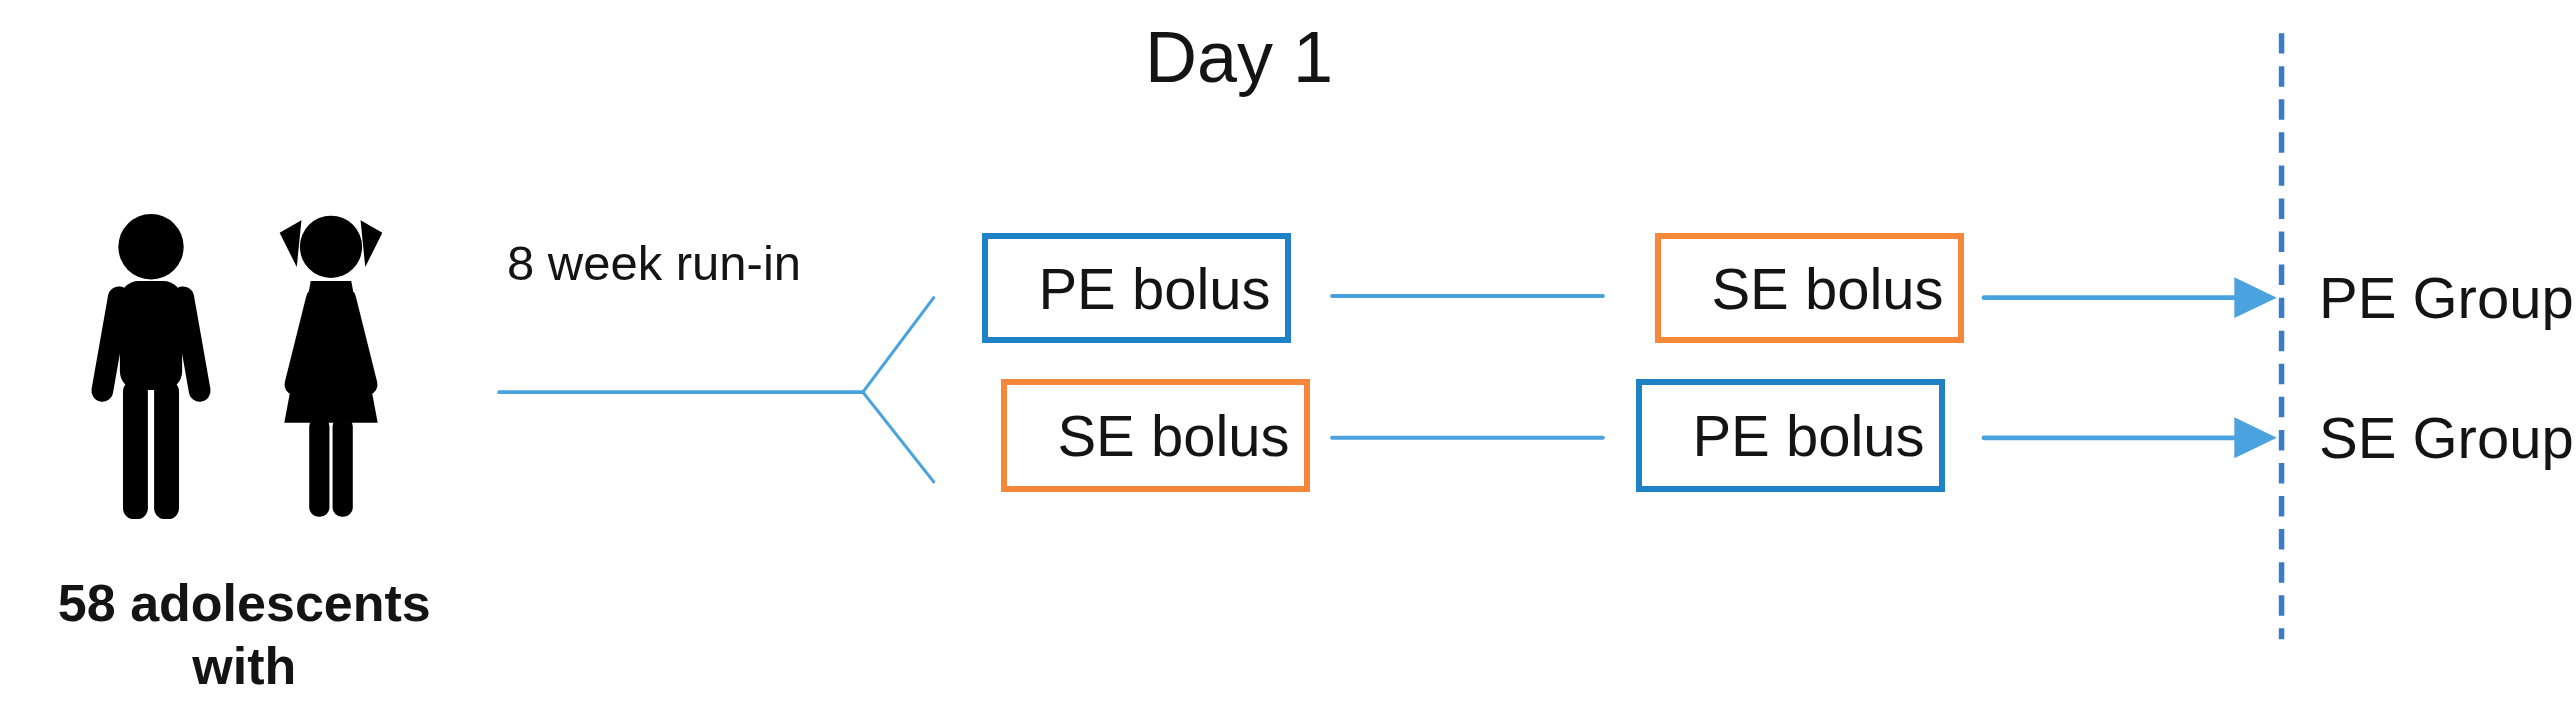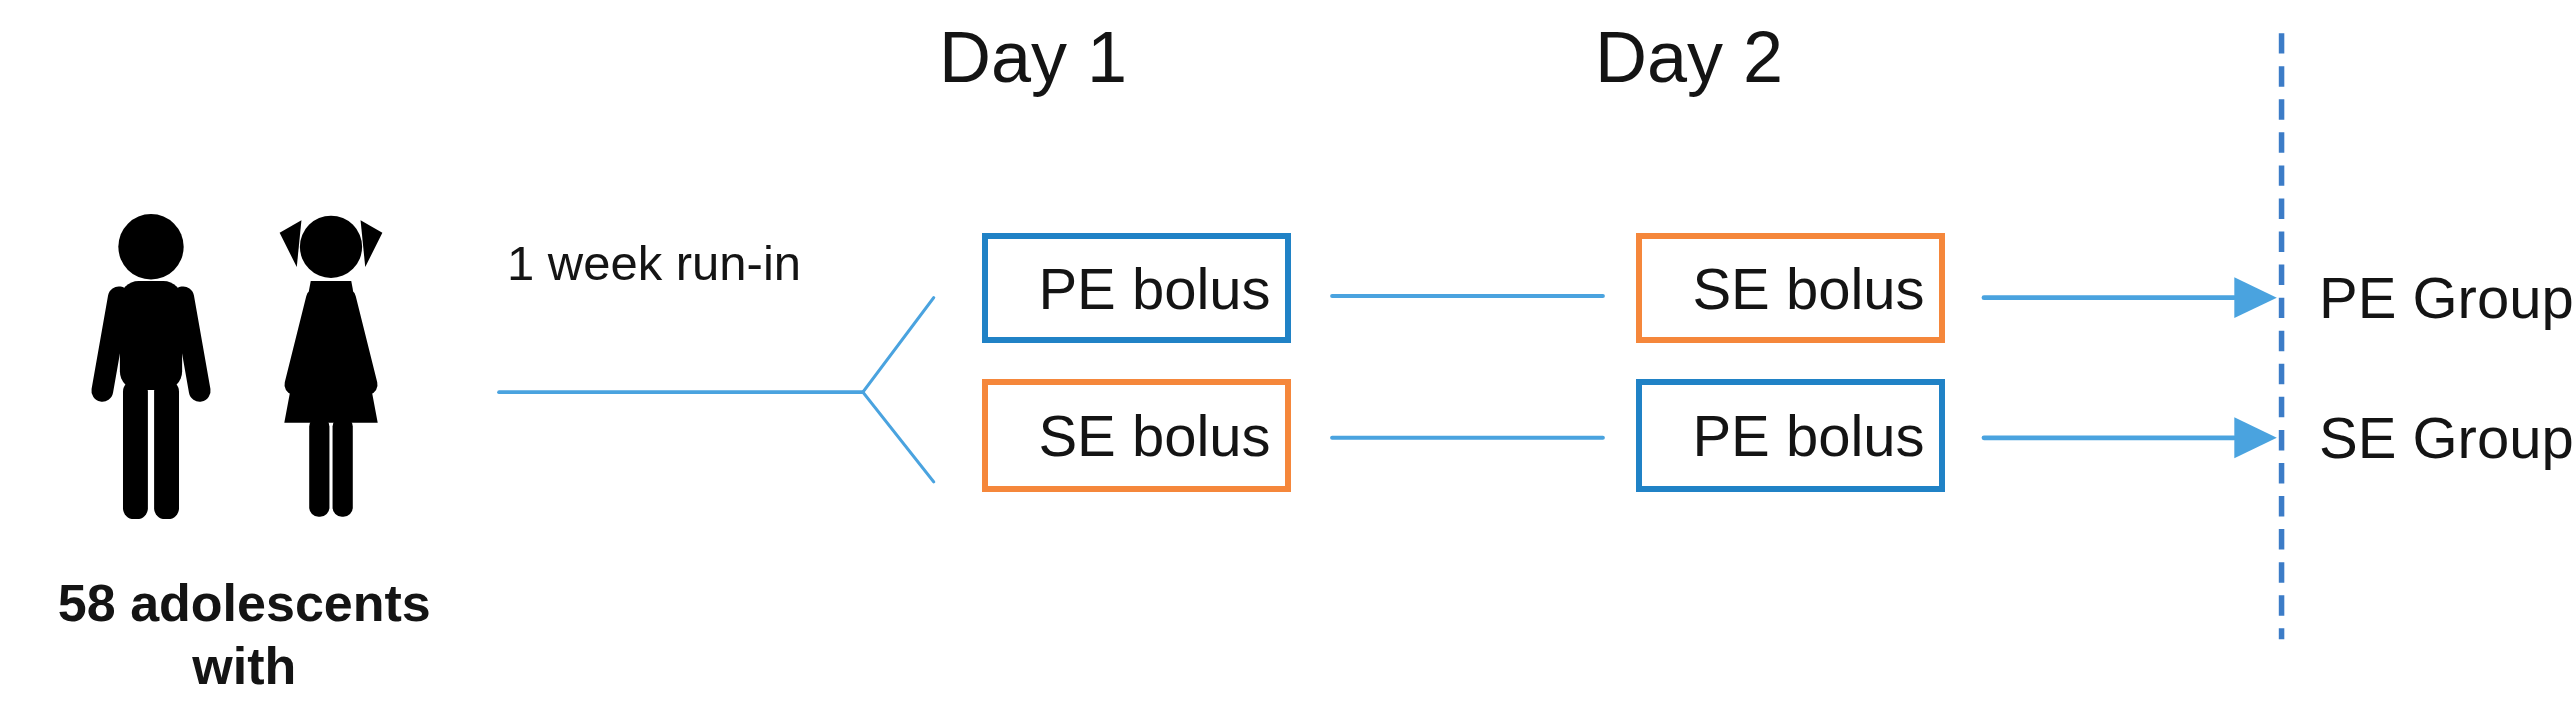--- a/index.html
+++ b/index.html
@@ -20,37 +20,37 @@
     font-size:52px;line-height:63px;text-align:center;color:#141414;font-weight:bold;
   }
   
   .runin{
     position:absolute;left:457px;top:230px;width:394px;
     font-size:49px;line-height:66px;text-align:center;color:#141414;
   }
   
   .day-header{
     position:absolute;top:6.3px;width:394px;
-    font-size:72px;line-height:102px;text-align:left;color:#141414;
+    font-size:72px;line-height:102px;text-align:right;color:#141414;
   }
   #day1-header{left:939px;}
   #day2-header{left:1595px;}
   
   .bolus-box{
     position:absolute;width:309px;box-sizing:border-box;
     background:#ffffff;border:6.3px solid #2082C6;
     display:flex;align-items:center;justify-content:center;
     font-size:58px;color:#141414;padding-left:36px;
   }
   .row1{top:233px;height:110px;}
   .row2{top:379px;height:113px;}
   .col-day1{left:982px;}
   .col-day2{left:1636px;width:309px;}
   .pe-border{border-color:#2082C6;}
-  .se-border{border-color:#F5873B;}
+  .se-border{border-color:#F5873B;margin-left:19px;}
   
   .group-label{
     position:absolute;left:2319px;width:260px;height:82px;
     font-size:58px;line-height:82px;text-align:left;color:#141414;white-space:nowrap;
   }
   #pe-group-label{top:257px;}
   #se-group-label{top:397px;}
   
   #lines-layer{position:absolute;left:0;top:0;width:2576px;height:726px;}
   .conn{stroke:#4AA3DF;fill:none;stroke-linecap:round;}
@@ -84,42 +84,41 @@
       <rect x="62" y="265" width="26" height="128" rx="12"></rect>
       <rect x="92" y="265" width="26" height="128" rx="12"></rect>
     </g>
   </svg>
 
   <div class="caption">
     <div>58 adolescents with</div>
   </div>
 
   <div class="runin">
-    <div>1 week run-in</div>
+    <div>8 week run-in</div>
   </div>
 
   <svg id="lines-layer" viewBox="0 0 3272 922">
 
     <line class="conn" x1="634" y1="498" x2="1096" y2="498" stroke-width="5" style="stroke: rgb(74, 163, 223);"></line>
     <line class="conn" x1="1096" y1="498" x2="1186" y2="378" stroke-width="4" style="stroke: rgb(74, 163, 223);"></line>
     <line class="conn" x1="1096" y1="498" x2="1186" y2="612" stroke-width="4" style="stroke: rgb(74, 163, 223);"></line>
 
     <line class="conn" x1="1692" y1="376" x2="2036" y2="376" stroke-width="5" style="stroke: rgb(74, 163, 223);"></line>
     <line class="conn" x1="1692" y1="556" x2="2036" y2="556" stroke-width="5" style="stroke: rgb(74, 163, 223);"></line>
 
     <line class="conn" x1="2520" y1="378" x2="2838" y2="378" stroke-width="6" style="stroke: rgb(74, 163, 223);"></line>
     <polygon class="head" points="2838,352 2892,378 2838,404" style="fill: rgb(74, 163, 223);"></polygon>
     <line class="conn" x1="2520" y1="556" x2="2838" y2="556" stroke-width="6" style="stroke: rgb(74, 163, 223);"></line>
     <polygon class="head" points="2838,530 2892,556 2838,582" style="fill: rgb(74, 163, 223);"></polygon>
 
     <line class="dashed" x1="2898" y1="42" x2="2898" y2="812" stroke-width="7" stroke-dasharray="26 16" style="stroke: rgb(60, 124, 199);"></line>
   </svg>
 
   <div id="day1-header" class="day-header">Day 1</div>
-  <div id="day2-header" class="day-header">Day 2</div>
 
   <div class="bolus-box col-day1 row1 pe-border" style="border-color: rgb(32, 130, 198);">
     <span>PE bolus</span>
   </div>
   <div class="bolus-box col-day1 row2 se-border" style="border-color: rgb(245, 135, 59);">
     <span>SE bolus</span>
   </div>
 
   <div class="bolus-box col-day2 row1 se-border" style="border-color: rgb(245, 135, 59);">
     <span>SE bolus</span>

